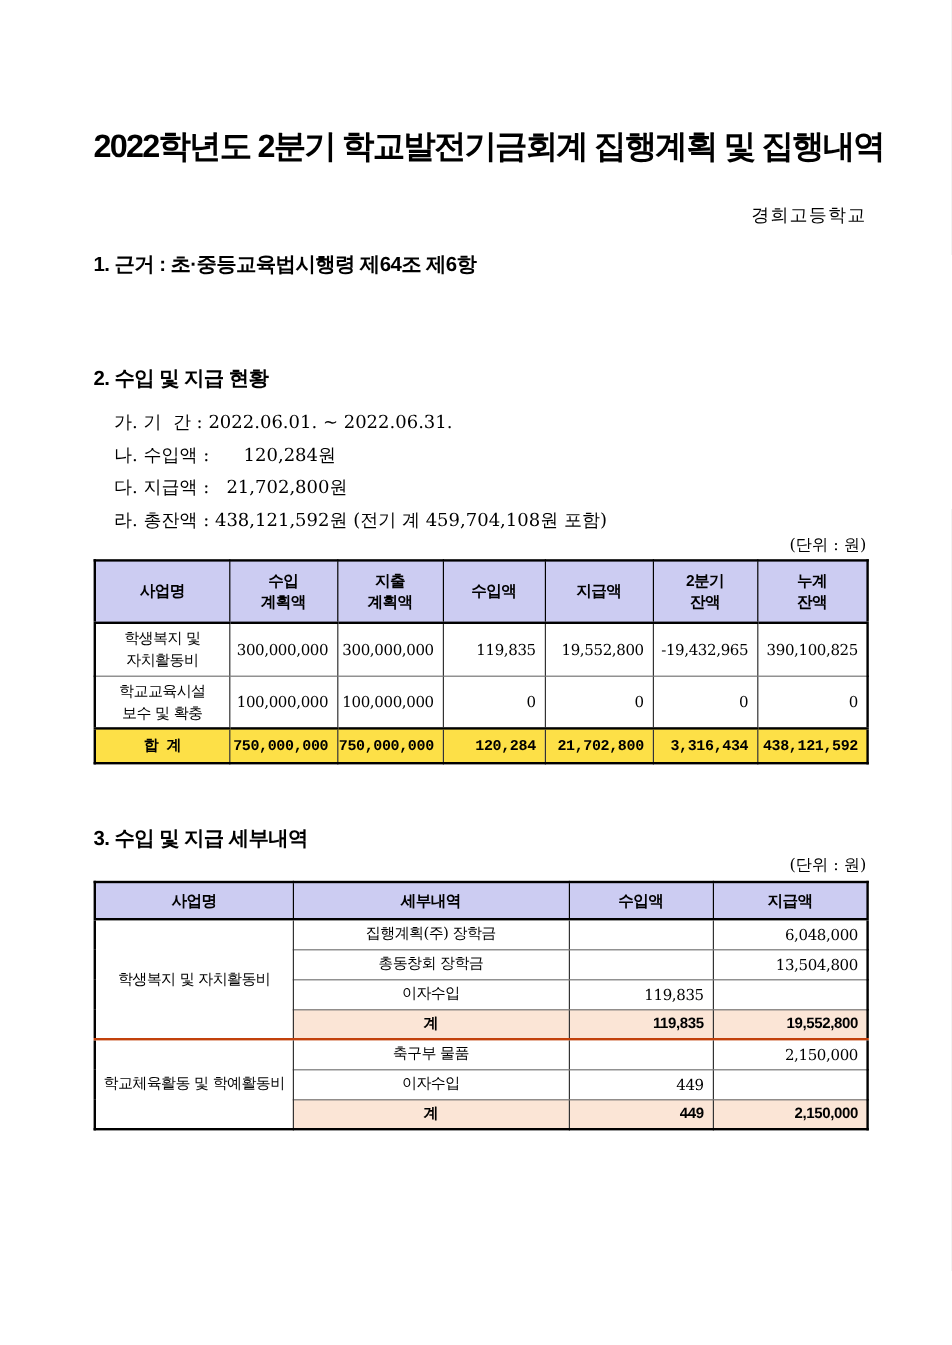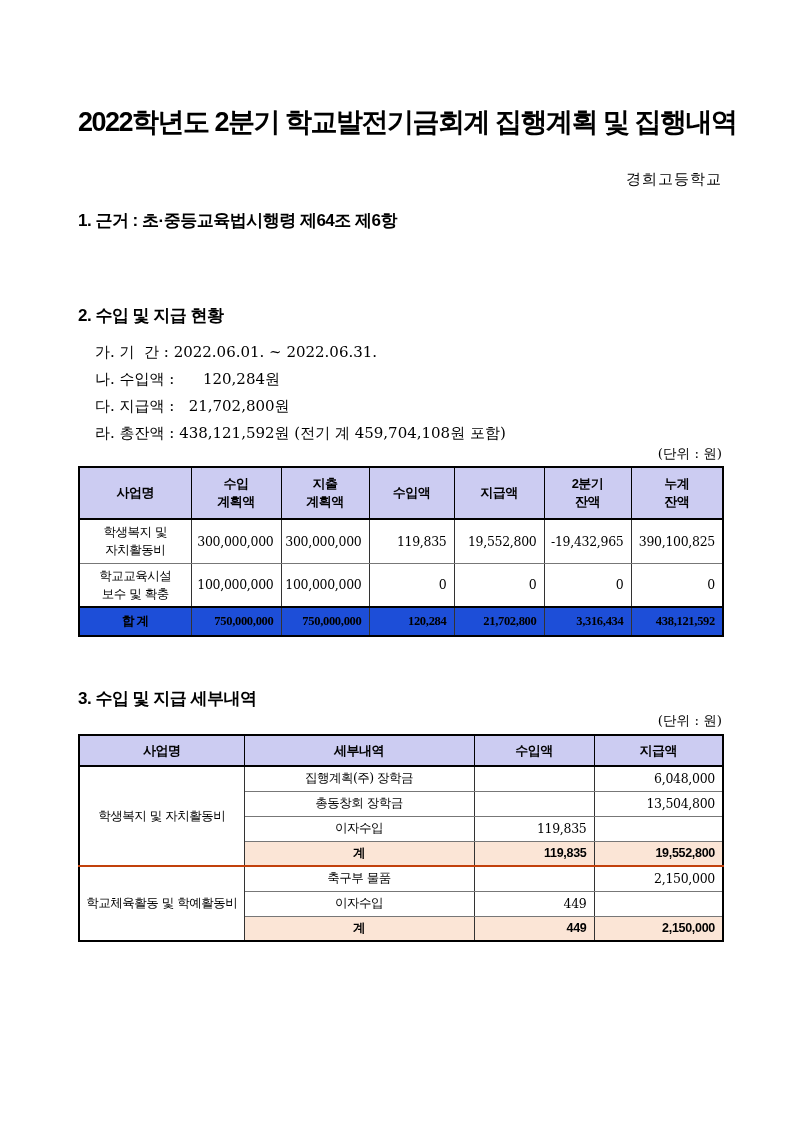--- a/index.html
+++ b/index.html
@@ -46,22 +46,22 @@
     font-size:12.5px;
     border-left:1px solid #333; border-right:1px solid #333;
     border-top:1px solid #777; border-bottom:1px solid #777;
     vertical-align:middle;
   }
   .t1 th { height:52px; }
   .t1 td { height:44px; }
   .name-cell { text-align:center; white-space:pre-line; line-height:1.45; letter-spacing:-0.5px; }
   .num { text-align:right; padding-right:7px; letter-spacing:-0.3px; }
   .t1 .total-row td {
-    background:#1d4ed8; height:29px;
-    font-family:Liberation Serif, serif;
+    background:#fde047; height:29px;
+    font-family:Liberation Mono, monospace;
     font-weight:bold; font-size:12.5px;
     border-top:2px solid #000;
   }
   .total-label { text-align:center; letter-spacing:-0.5px; }
 
   .t2 th { height:31px; }
   .t2 td { height:25px; }
   .t2 .detail { text-align:center; letter-spacing:-0.5px; }
   .t2 .group2-start td { border-top:2px solid #c2410c; }
   .t2 .subtotal-row td {

